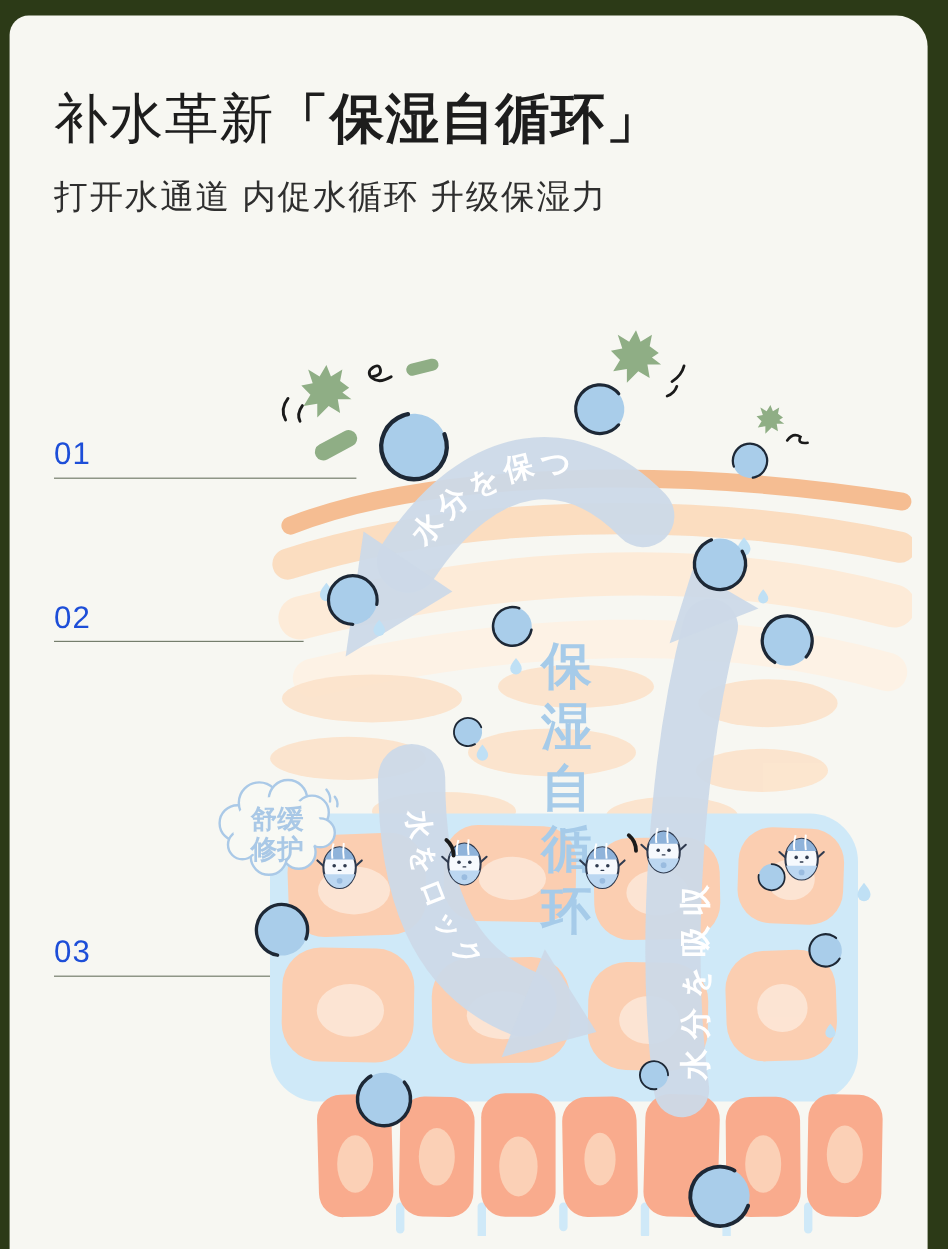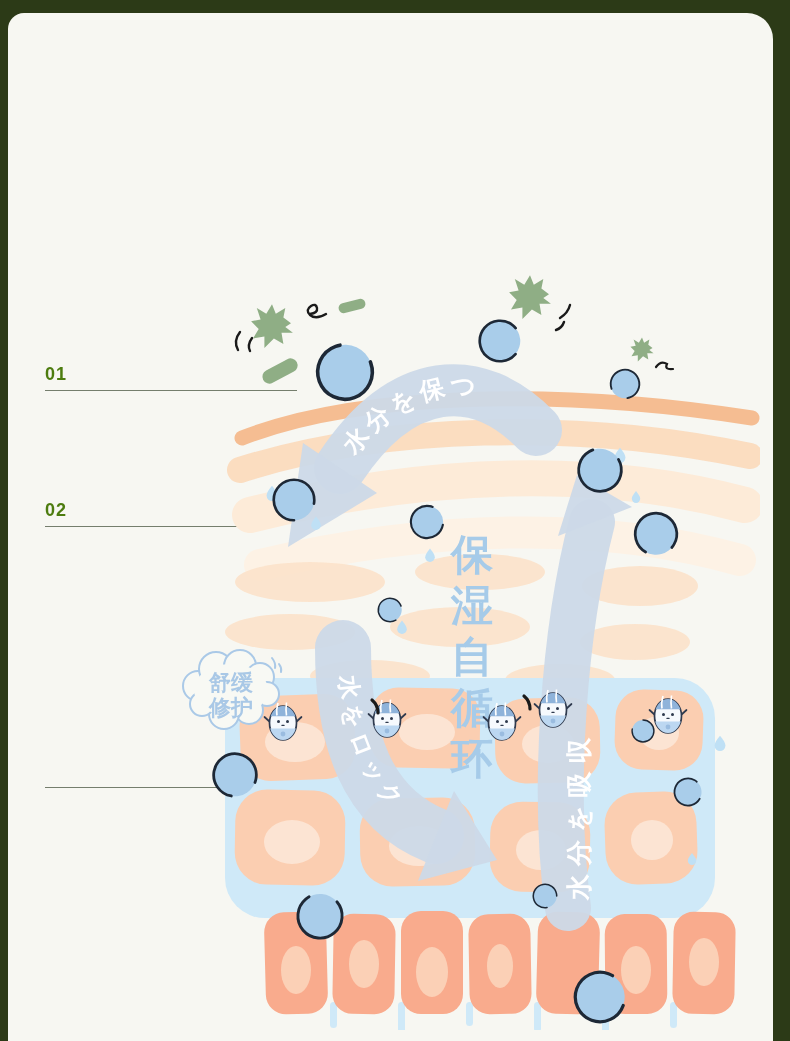--- a/index.html
+++ b/index.html
@@ -11,43 +11,48 @@
   .content{
     position:absolute;left:8px;top:13px;right:17px;bottom:0;
     background:#f7f7f2;border-radius:16px 26px 0 0;
   }
   .header{position:absolute;left:37px;top:56px;}
   .title{font-size:45px;color:#1d1d1d;letter-spacing:1px;white-space:nowrap;}
   .title .t-reg{font-weight:500;}
   .title .t-bold{font-weight:800;}
   .subtitle{margin-top:16px;font-size:28px;color:#2f2f2f;letter-spacing:1.5px;font-weight:500;}
   .step{position:absolute;left:37px;}
-  .step .lbl{font-size:18px;font-weight:700;color:#4d7c0f;letter-spacing:1px;line-height:1;}
+  .step .lbl{font-size:26px;font-weight:400;color:#1d4ed8;letter-spacing:1px;line-height:1;}
   .step .rule{height:0;border-bottom:1.5px solid #4a5540;margin-top:7px;opacity:.75;}
   #step1{top:352px;} #step1 .rule{width:252px;}
   #step2{top:488px;} #step2 .rule{width:208px;}
   #step3{top:767px;} #step3 .rule{width:197px;}
   .illu{position:absolute;left:172px;top:257px;width:580px;height:760px;}
   svg text{font-family:"Liberation Sans","DejaVu Sans",sans-serif;}
 </style>
 </head>
 <body>
 
 <div class="content">
 
+  <div class="header">
+    <div class="title"><span class="t-reg">补水革新</span><span class="t-bold">「保湿自循环」</span></div>
+    <div class="subtitle">打开水通道 内促水循环 升级保湿力</div>
+  </div>
 
   <div class="step" id="step1">
     <div class="lbl">01</div>
     <div class="rule"></div>
   </div>
   <div class="step" id="step2">
     <div class="lbl">02</div>
     <div class="rule"></div>
   </div>
   <div class="step" id="step3">
+    <div class="lbl">03</div>
     <div class="rule"></div>
   </div>
 
   <svg class="illu" viewBox="0 0 580 760">
     <defs>
       <g id="dropDef">
         <circle r="26" fill="#a9cdea"></circle>
         <circle r="26" fill="none" stroke="#1d2836" stroke-width="3.4" pathLength="100" stroke-dasharray="78 22" stroke-linecap="round"></circle>
       </g>
       <clipPath id="mcapClip">

